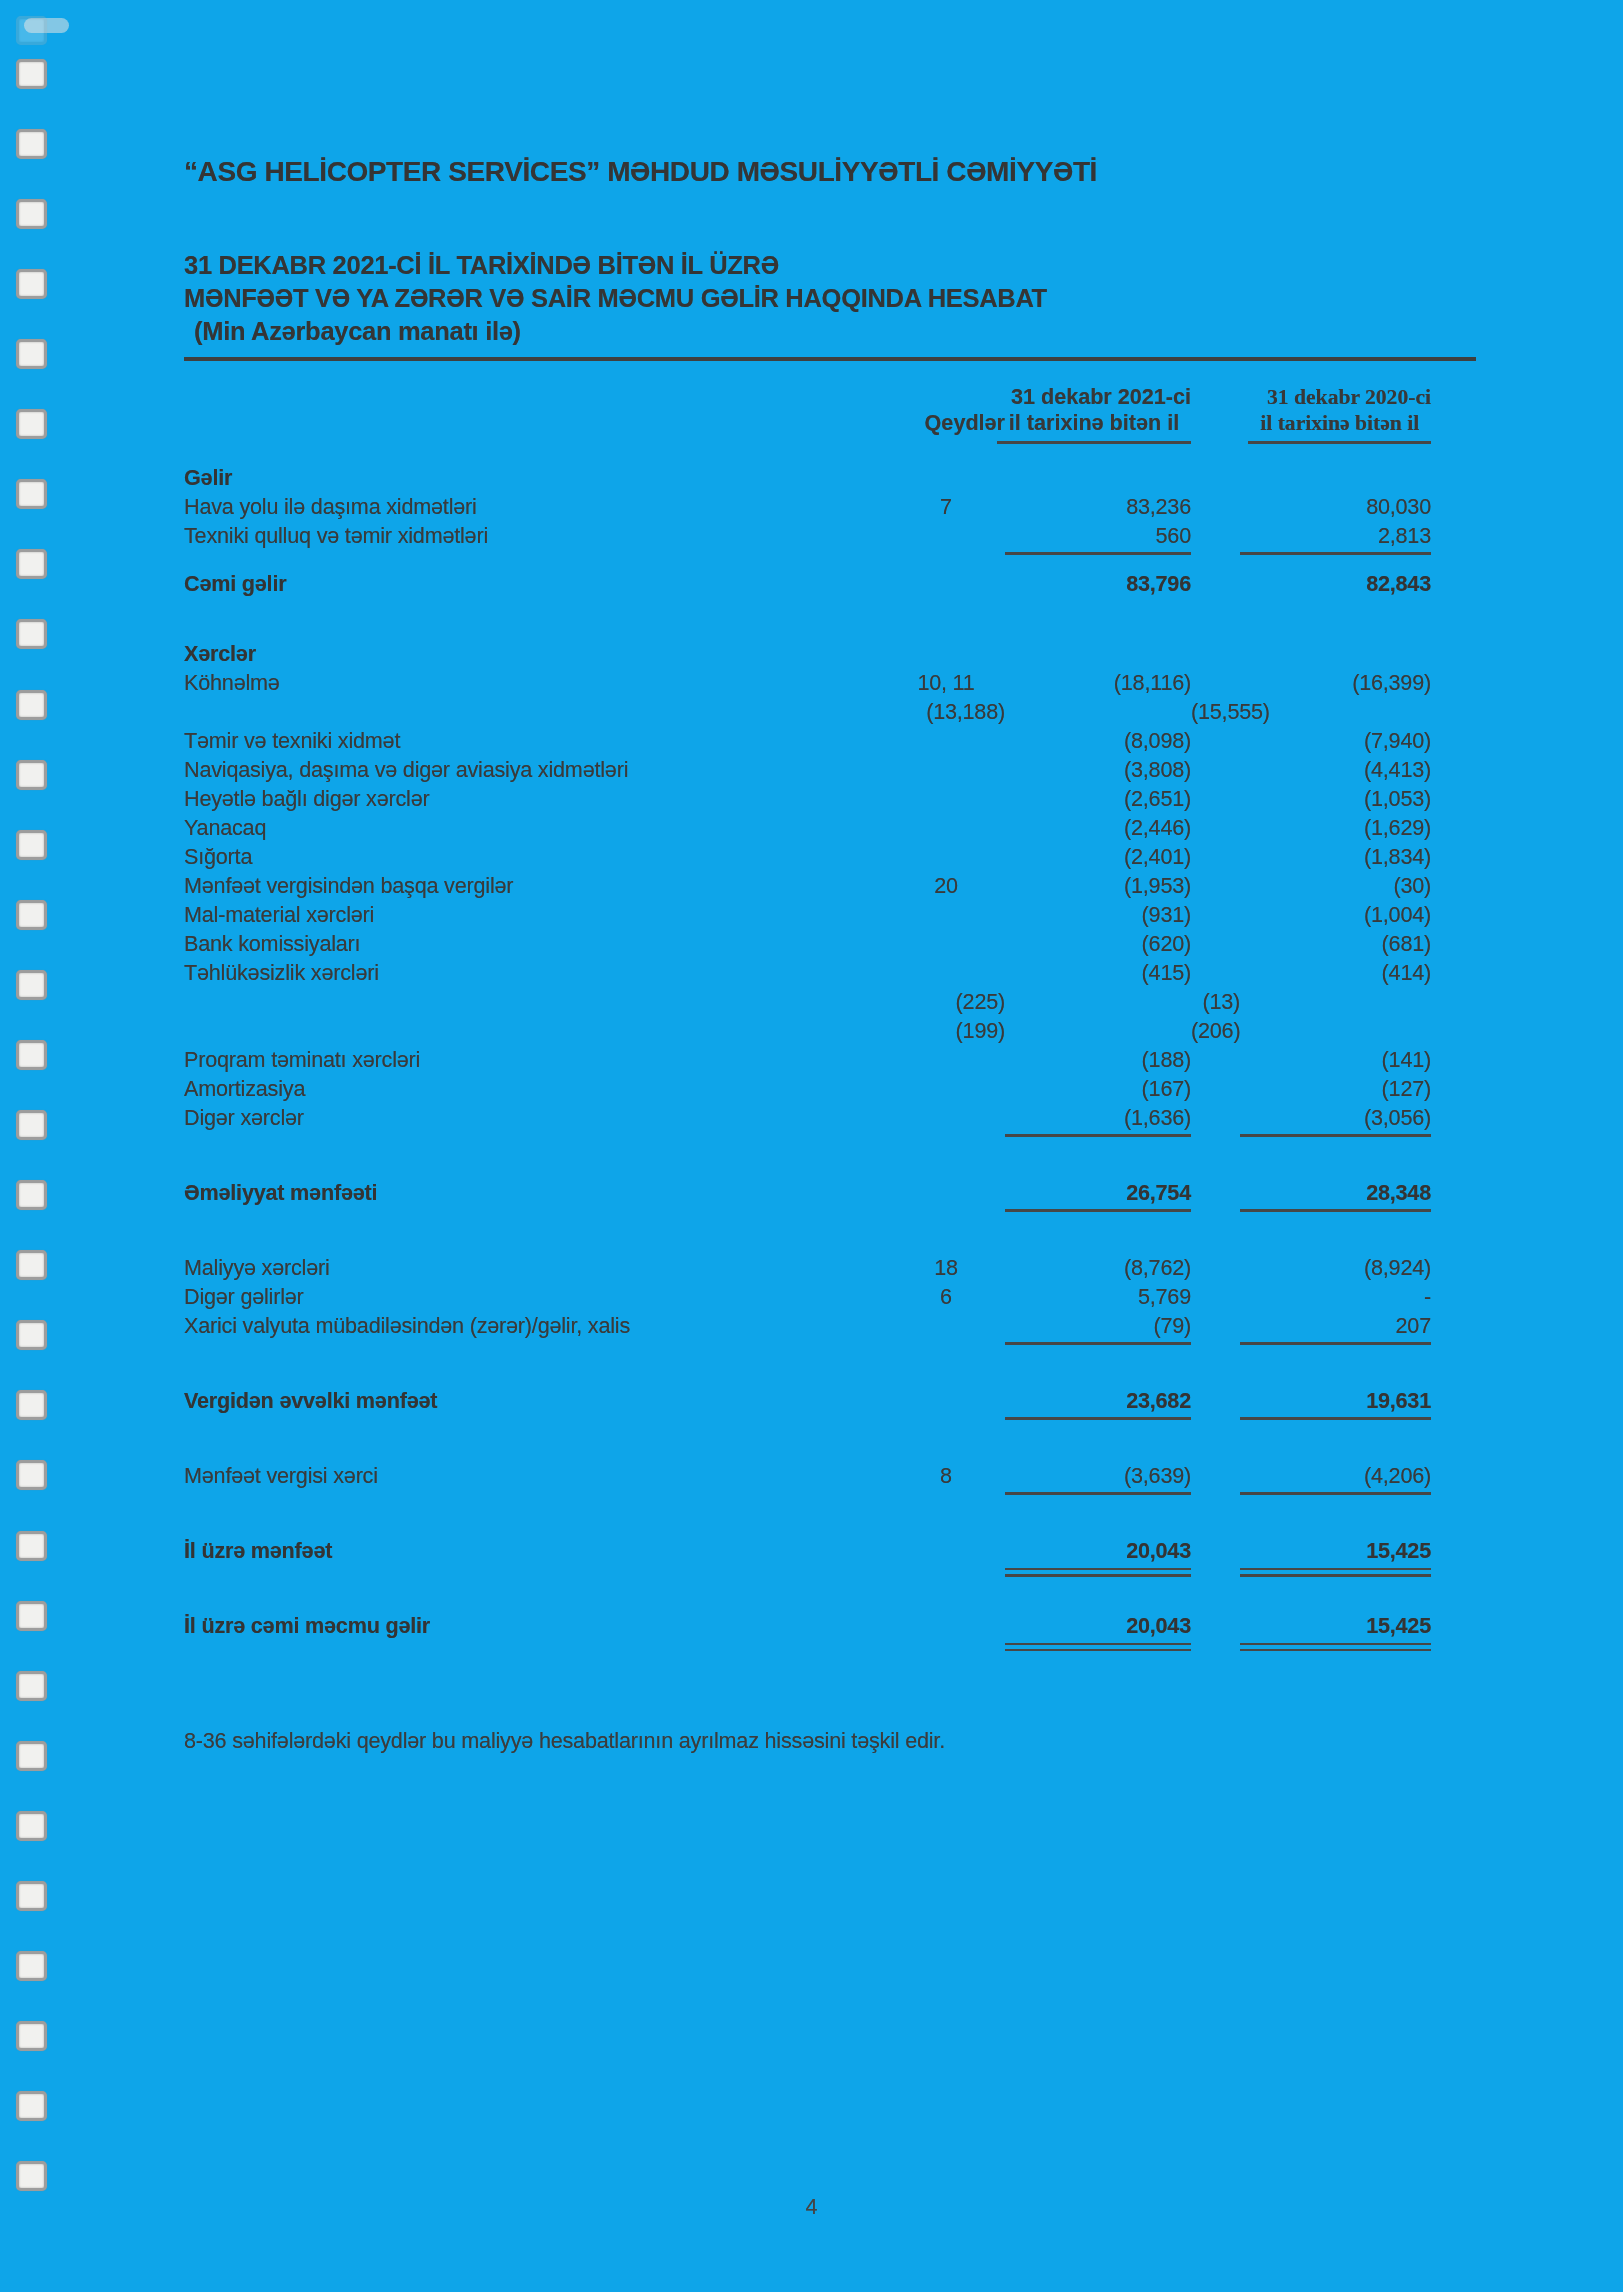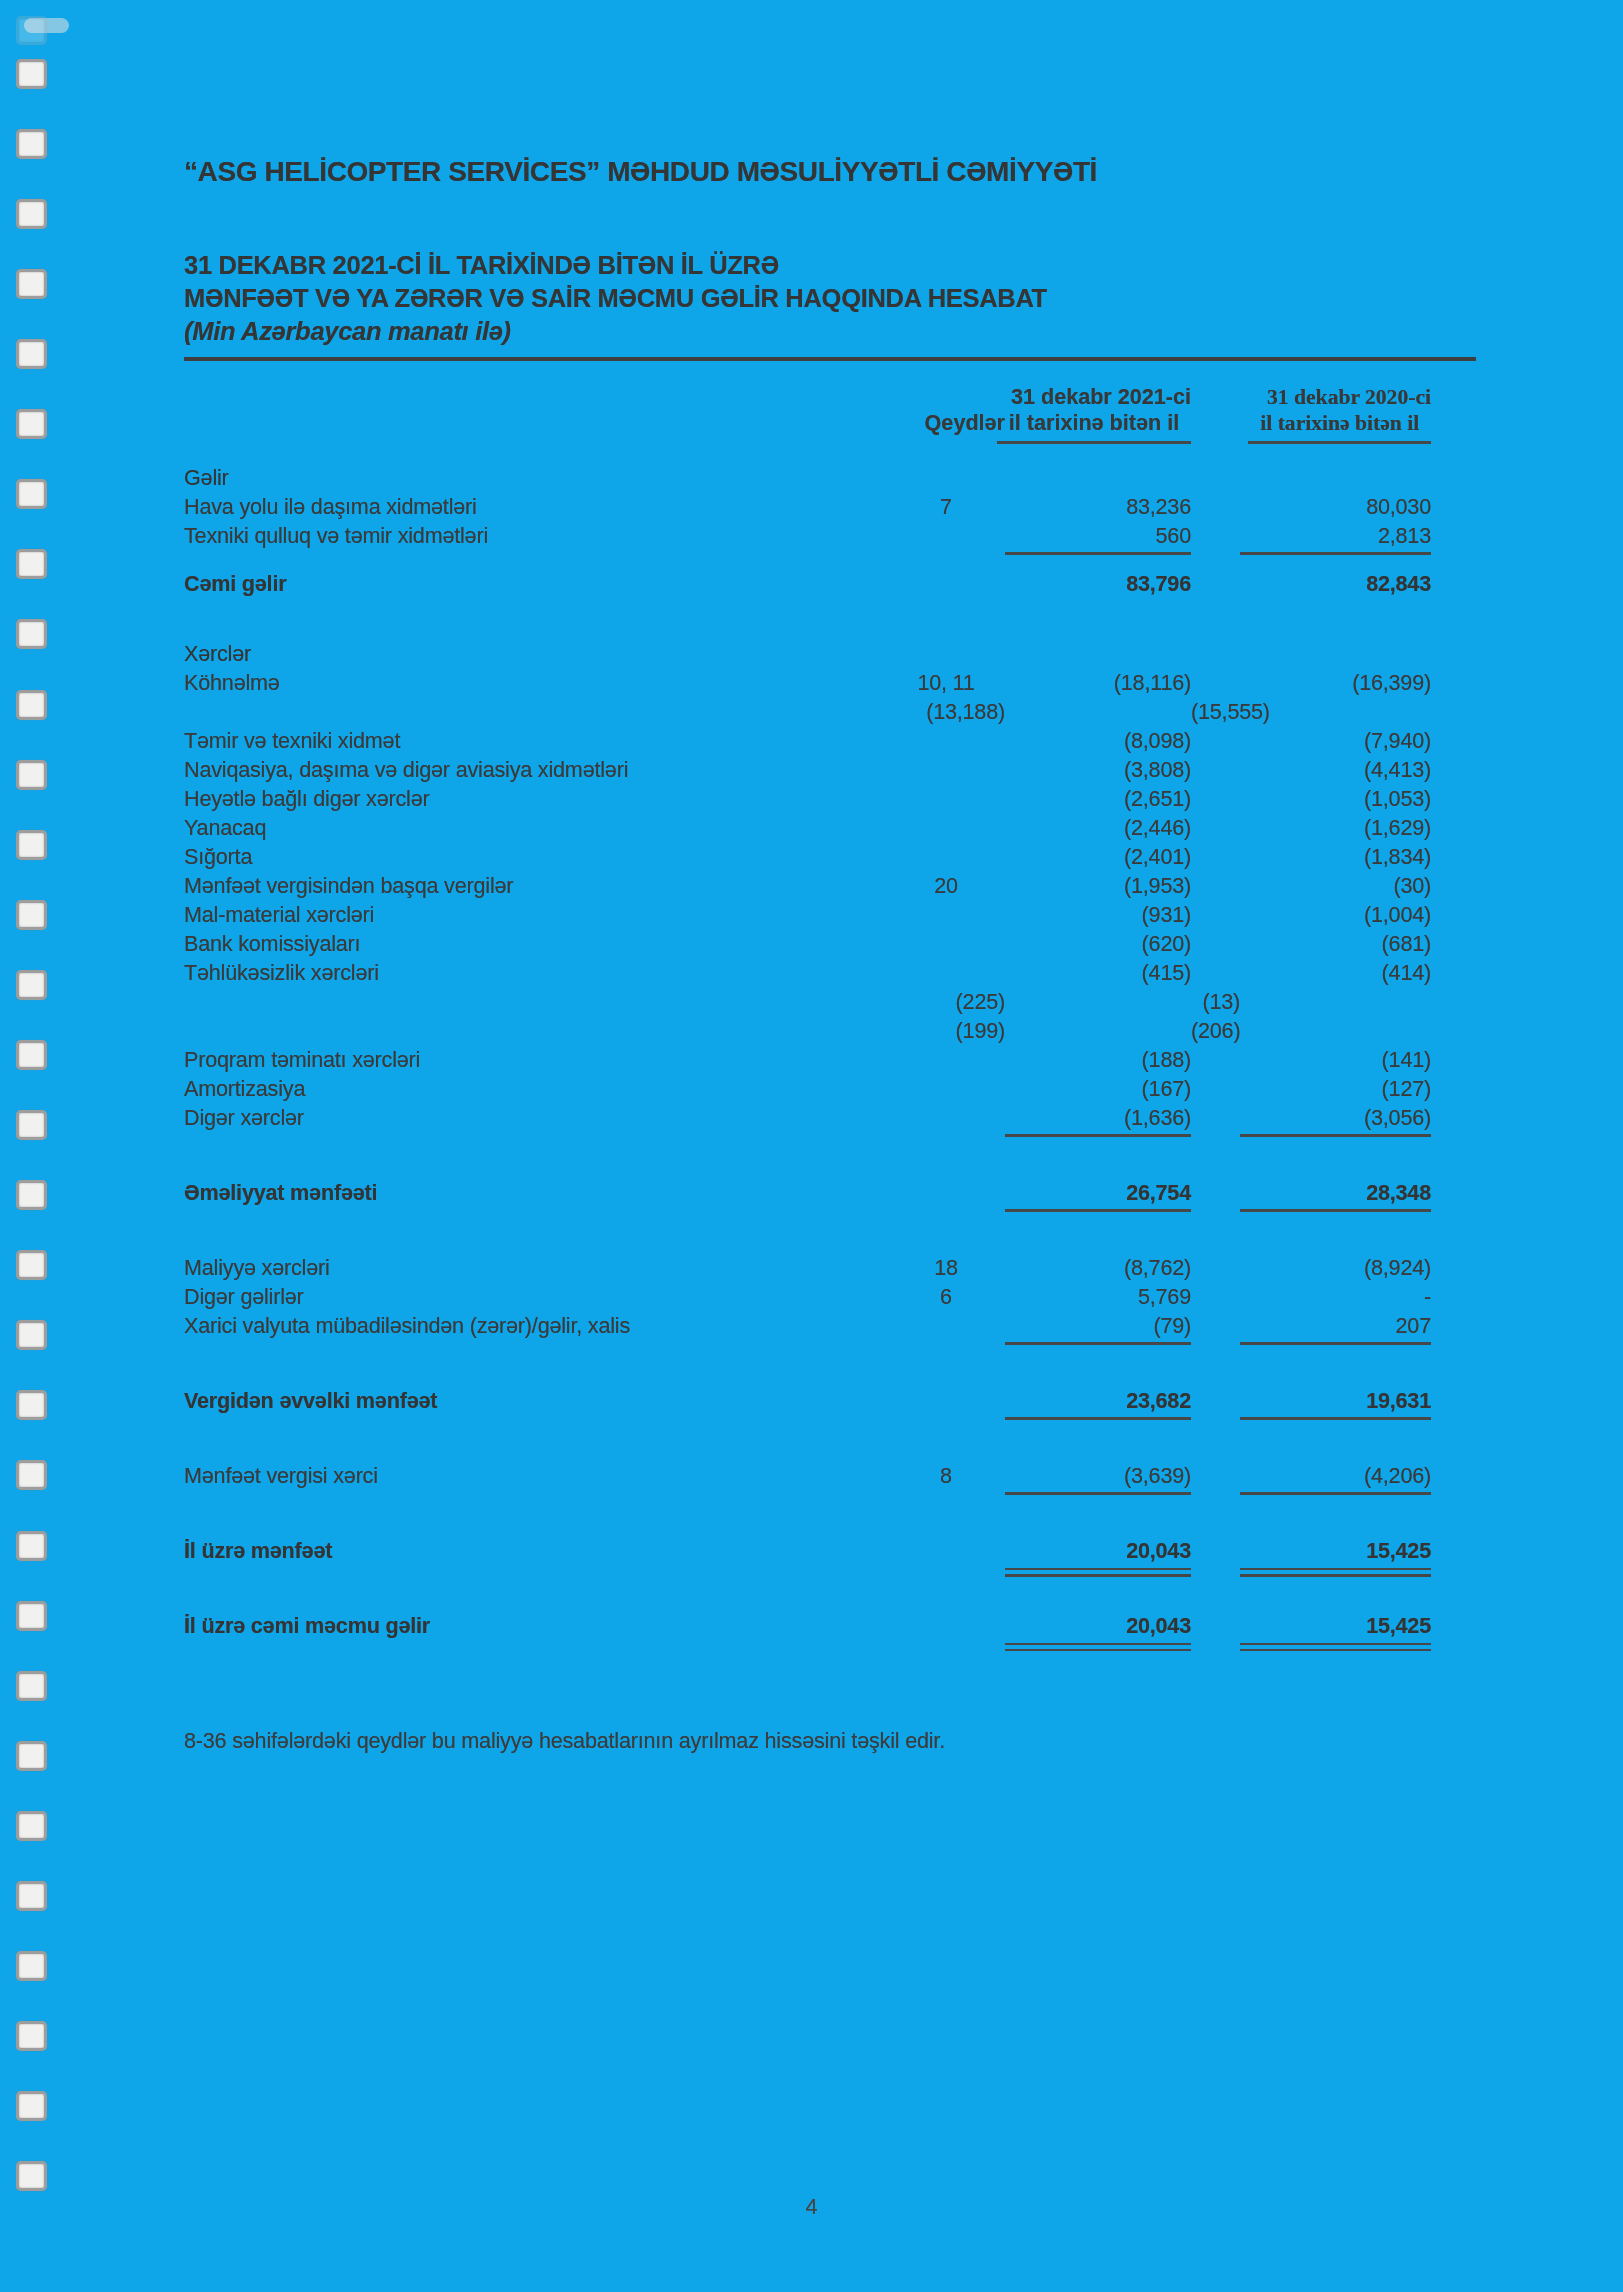--- a/index.html
+++ b/index.html
@@ -39,21 +39,21 @@
   .heading{
     margin-top:61px;
     border-bottom:4.9px solid #3f3f3f;
     padding-bottom:9px;
     width:1292px;
   }
   .heading .hl{
     font-size:25.5px;line-height:33px;font-weight:700;
     letter-spacing:-0.3px;color:#353535;
   }
-  .heading .hl-italic{font-style:italic;}
+  .heading .hl-italic{margin-left:10px;}
 
   
   .fin-table{width:1247px;margin-top:21.6px;}
   .thead{
     position:relative;height:61px;margin-bottom:19.6px;
     font-weight:700;font-size:21.6px;color:#383838;
   }
   .th-notes{position:absolute;right:426px;bottom:7.8px;}
   .th-year{position:absolute;bottom:0;text-align:right;line-height:26.5px;}
   .th-2021{right:240px;}
@@ -61,21 +61,21 @@
   .th-year .u{border-bottom:3.9px solid #474747;padding:0 11.8px 3.9px 11.8px;}
 
   .row{
     display:grid;
     grid-template-columns:703px 118px 186px 49px 191px;
     font-size:21.6px;line-height:29px;
     letter-spacing:-0.2px;
   }
   .c-note{text-align:center;}
   .c-val{text-align:right;}
-  .t-section .c-label{font-weight:400;color:#343434;}
+  .t-section .c-label{font-weight:700;color:#343434;}
   .t-total{font-weight:700;color:#343434;}
   .gap-sm{margin-top:13.7px;}
   .gap-lg{margin-top:41px;}
 
   .rule-single .c-2021,.rule-single .c-2020{
     border-bottom:3.9px solid #474747;padding-bottom:2px;
   }
   .rule-single{margin-bottom:3.9px;}
   .rule-double .c-2021,.rule-double .c-2020{
     position:relative;border-bottom:2.9px solid #474747;padding-bottom:2.9px;

